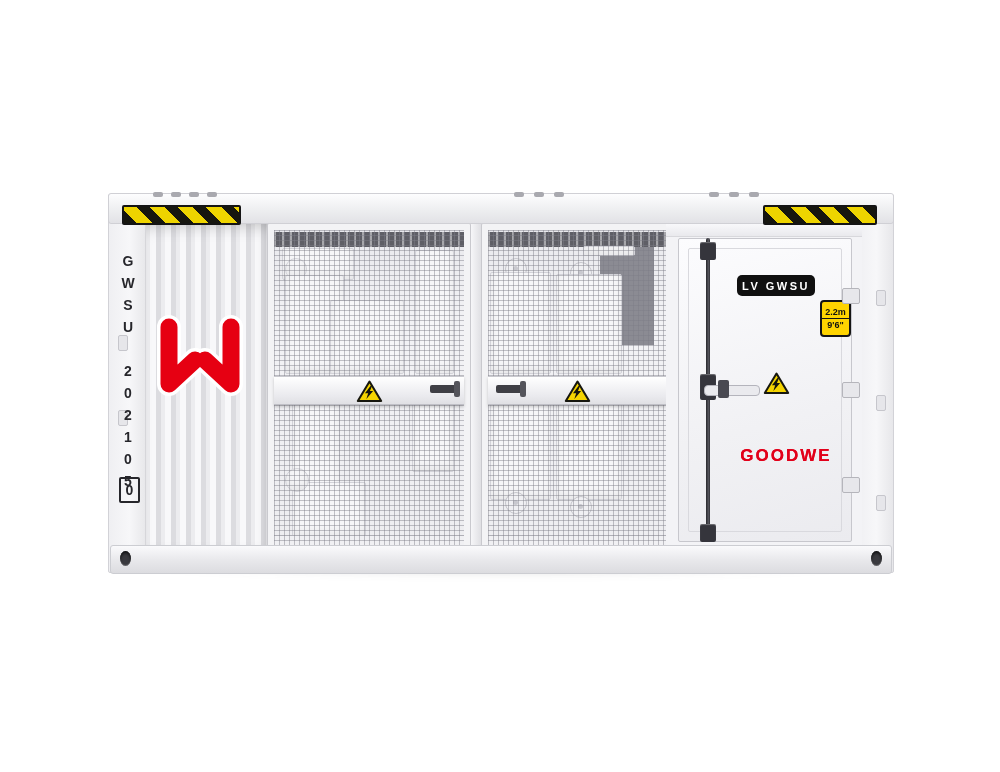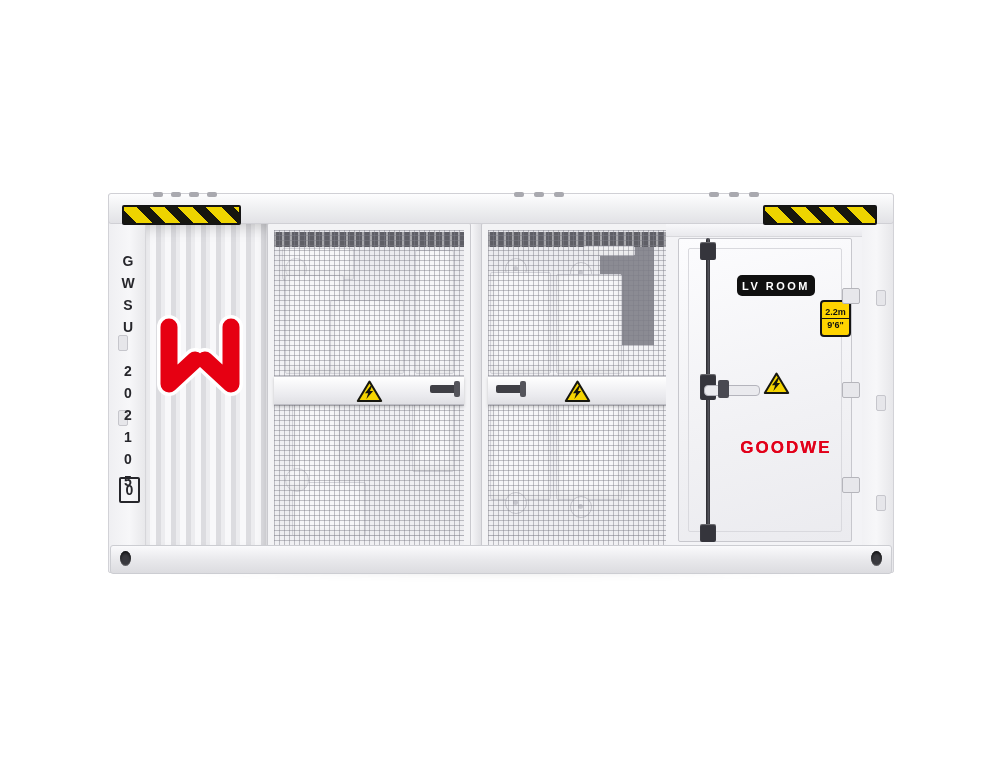--- a/index.html
+++ b/index.html
@@ -93,21 +93,21 @@
     box-shadow:inset 0 1px 1px rgba(255,255,255,.3);}
   .lv-plate{position:absolute;left:71px;top:53px;width:78px;height:21px;background:#101010;border-radius:5px;
     color:#ffffff;font-weight:700;font-size:11px;letter-spacing:2.5px;display:flex;align-items:center;justify-content:center;z-index:2;}
   .badge{position:absolute;left:154px;top:78px;width:31px;height:37px;background:#ffd400;border:2px solid #151515;border-radius:4px;
     display:flex;flex-direction:column;align-items:center;justify-content:center;z-index:2;box-sizing:border-box;}
   .badge .b1,.badge .b2{font-weight:700;font-size:9px;color:#111;line-height:12px;width:100%;text-align:center;}
   .badge .b2{border-top:1.5px solid #151515;}
   .lv-handle{position:absolute;left:38px;top:163px;width:54px;height:9px;background:#eaeaee;border:1px solid #b4b4bc;border-radius:4px;z-index:4;}
   .lv-hub{position:absolute;left:52px;top:158px;width:11px;height:18px;background:#4a4a52;border-radius:2px;z-index:5;}
   .lv-tri{position:absolute;left:97px;top:149px;z-index:2;}
-  .wordmark{position:absolute;left:50px;top:216px;width:140px;text-align:center;z-index:2;
+  .wordmark{position:absolute;left:50px;top:224px;width:140px;text-align:center;z-index:2;
     font-weight:700;font-size:17px;letter-spacing:2px;color:#e2001a;text-shadow:0 0 .5px #e2001a;}
   .hinge{position:absolute;left:176px;width:16px;height:14px;background:#e7e7eb;border:1px solid #b5b5bb;border-radius:2px;z-index:3;}
 </style>
 </head>
 <body>
 
 <div class="stage">
 
   <div class="abs ground-shadow"></div>
 
@@ -187,21 +187,21 @@
       </div>
     </div>
 
     <div class="abs lv">
       <div class="lv-lintel"></div>
       <div class="lv-door"></div>
       <div class="lock-rod"></div>
       <div class="keeper" style="top:20px;height:18px;"></div>
       <div class="keeper" style="top:152px;height:26px;"></div>
       <div class="keeper" style="top:302px;height:18px;"></div>
-      <div class="lv-plate">LV ROOM</div>
+      <div class="lv-plate">LV GWSU</div>
       <div class="badge">
         <div class="b1">2.2m</div>
         <div class="b2">9'6"</div>
       </div>
       <div class="lv-handle"></div>
       <div class="lv-hub"></div>
       <svg class="tri lv-tri" viewBox="0 0 60 52">
         <path d="M30 5 L56 48 L4 48 Z" fill="#f5d400" stroke="#17170f" stroke-width="4.5" stroke-linejoin="round"></path>
         <path d="M33 14 L20 31 L27 31 L23 44 L38 26 L31 26 L36 14 Z" fill="#15150e"></path>
       </svg>

